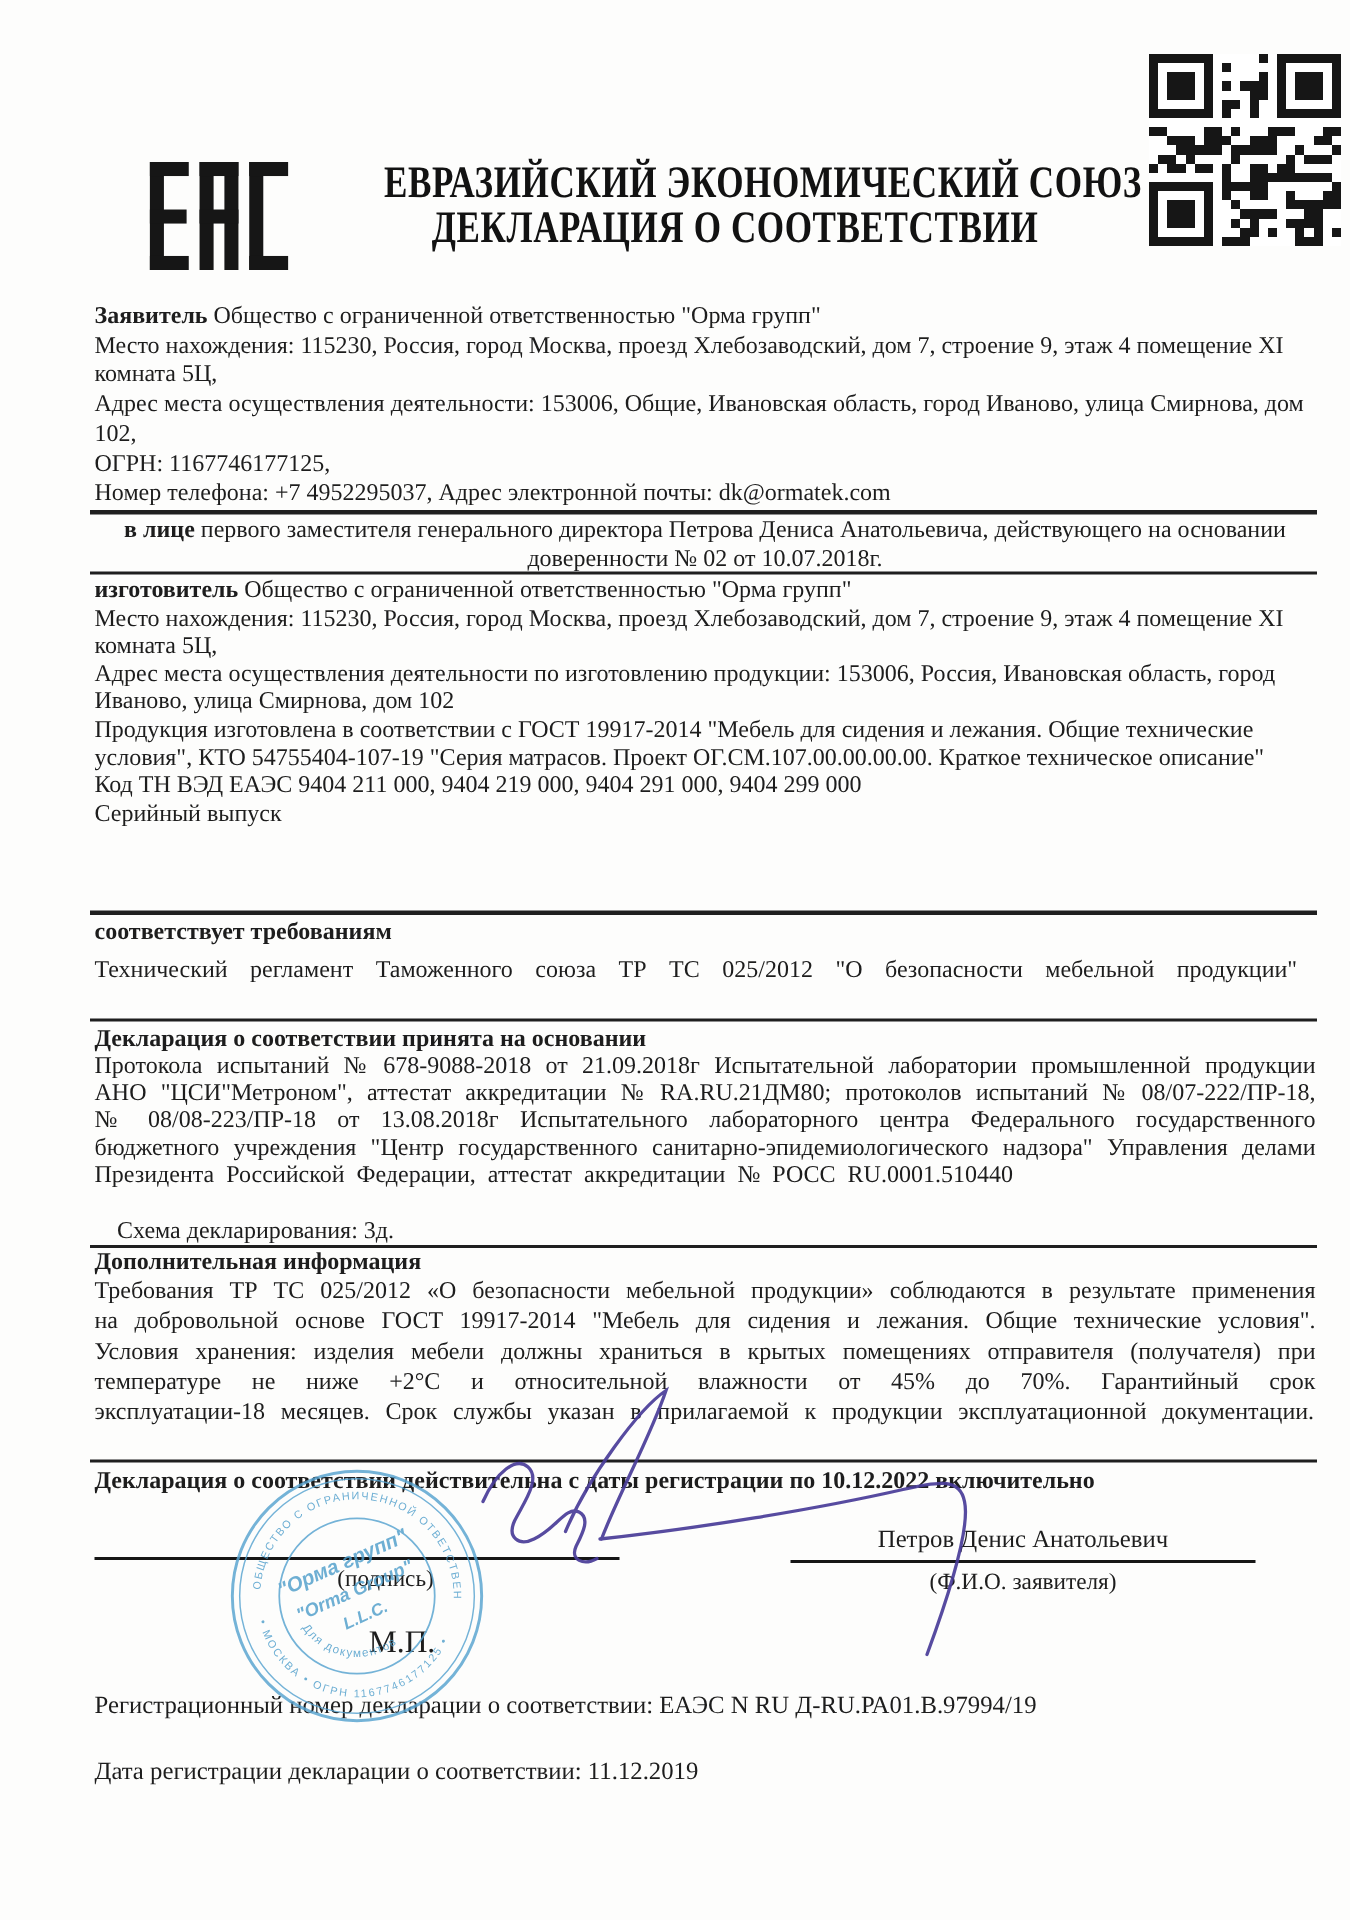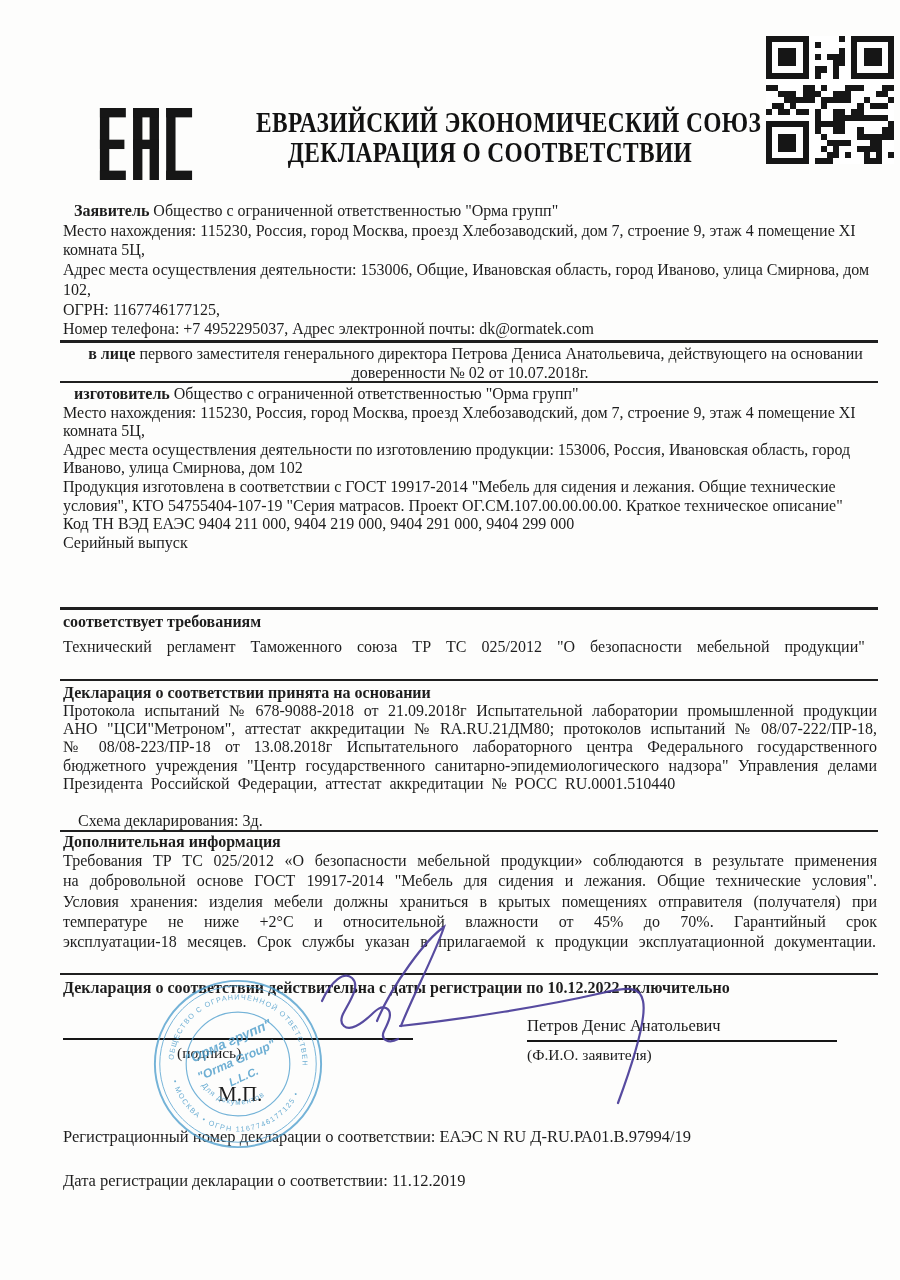--- a/index.html
+++ b/index.html
@@ -1,28 +1,28 @@
 <!DOCTYPE html>
 <html lang="ru"><head>
 <meta charset="utf-8">
 <style>
   html,body{margin:0;padding:0;background:#e8e8e8;}
   .page{position:relative;width:900px;height:1280px;margin:0 auto;background:#fdfdfc;
         font-family:"Liberation Serif",serif;color:#1d1d1d;overflow:hidden;padding-left:44px;}
   .abs{position:absolute;}
   .body-text{font-size:16px;line-height:19.7px;}
   .b{font-weight:bold;}
-  .lbl{font-weight:bold;margin-left:11px;}
+  .lbl{font-weight:bold;}
   .divider{position:absolute;left:60px;width:818px;background:#1f1f1f;}
   .jst{text-align:justify;}
   .title{font-weight:bold;font-size:30px;line-height:30px;white-space:nowrap;
          text-align:center;transform:scaleX(.78);transform-origin:50% 50%;
          letter-spacing:.5px;color:#121212;}
   .sig-line{position:absolute;height:2px;background:#161616;}
-  .caption{font-size:15.5px;text-align:left;}
+  .caption{font-size:15.5px;text-align:center;}
   .reg{font-weight:normal;font-size:16.5px;}
   .stamp-svg{opacity:.82;}
   svg text{user-select:none;}
 </style>
 </head>
 <body>
 
 <div class="page">
 
   <svg class="abs" style="left:98px;top:108px;width:96px;height:72px" viewBox="0 0 128 100" aria-hidden="true">

